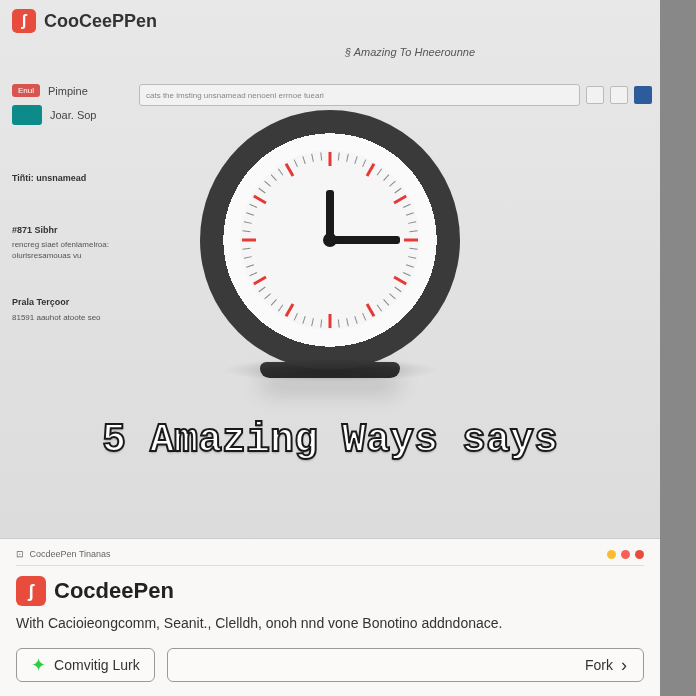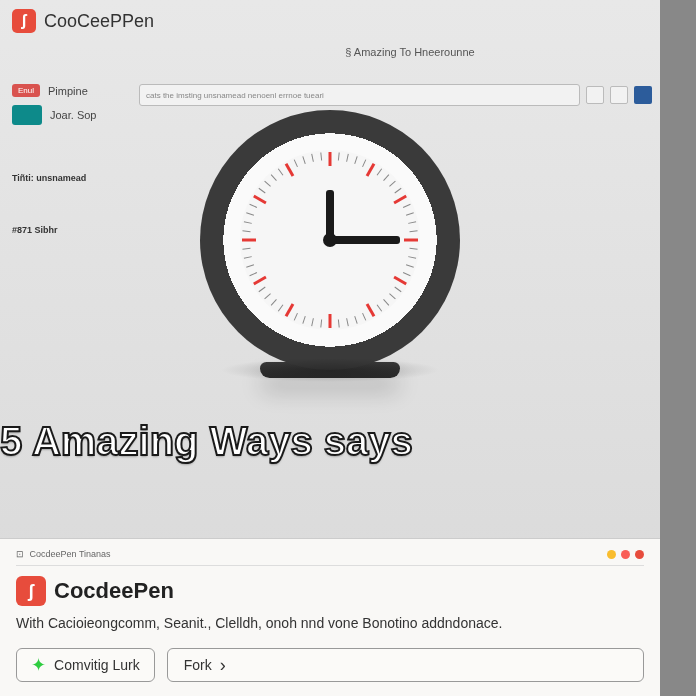--- a/index.html
+++ b/index.html
@@ -1,21 +1,21 @@
 <!DOCTYPE html>
 <html><head>
   <meta charset="utf-8">
   <style>
     * { margin: 0; padding: 0; box-sizing: border-box; }
     body { font-family: -apple-system, BlinkMacSystemFont, "Segoe UI", sans-serif; width: 696px; height: 696px; background: #888; overflow: hidden; }
     .page { width: 660px; height: 696px; background: linear-gradient(180deg, #e8e8e8, #d8d8d8); position: relative; }
     .top-header { display: flex; align-items: center; padding: 8px 12px; gap: 8px; height: 42px; }
     .logo-icon { width: 24px; height: 24px; background: #e74c3c; border-radius: 5px; color: #fff; display: flex; align-items: center; justify-content: center; font-weight: bold; font-size: 16px; }
-    .brand-text { font-size: 18px; font-weight: 400; color: #333; }
-    .subheader { text-align: center; font-size: 11px; color: #555; padding: 4px 0 10px 0; margin-left: 160px; }
+    .brand-text { font-size: 18px; font-weight: 700; color: #333; }
+    .subheader { text-align: center; font-size: 11px; color: #555; padding: 4px 0 10px 0; margin-left: 160px; font-style: italic; }
     .content-row { display: flex; margin-top: 16px; }
     .sidebar { width: 135px; padding: 0 8px 0 12px; display: flex; flex-direction: column; gap: 8px; }
     .side-item { display: flex; align-items: center; gap: 8px; font-size: 11px; color: #444; }
     .side-badge-red { background: #d9534f; color: #fff; font-size: 8px; padding: 2px 6px; border-radius: 3px; }
     .side-badge-teal { background: #0d8a8a; width: 30px; height: 20px; border-radius: 3px; }
     .side-sections { margin-top: 40px; display: flex; flex-direction: column; gap: 36px; }
     .side-section { font-size: 8px; color: #555; line-height: 1.3; }
     .side-title { font-weight: 700; color: #333; margin-bottom: 4px; font-size: 9px; }
     .toolbar { flex: 1; padding: 0 8px 0 4px; }
     .toolbar-line { display: flex; align-items: center; gap: 6px; }
@@ -27,21 +27,21 @@
     .clock-face { position: absolute; top: 50%; left: 50%; width: 180px; height: 180px; transform: translate(-50%, -50%); border-radius: 50%; background: #f6f6f6; }
     .tick { position: absolute; top: 50%; left: 50%; transform-origin: 0 0; }
     .tick-major { width: 3px; height: 14px; background: #e53935; }
     .tick-minor { width: 1px; height: 8px; background: #888; }
     .hand { position: absolute; top: 50%; left: 50%; background: #1a1a1a; transform-origin: 50% 100%; border-radius: 3px; }
     .hand-hour { width: 8px; height: 50px; transform: translate(-50%, -100%) rotate(0deg); }
     .hand-min { width: 8px; height: 70px; transform: translate(-50%, -100%) rotate(90deg); }
     .center-dot { position: absolute; top: 50%; left: 50%; width: 14px; height: 14px; background: #1a1a1a; border-radius: 50%; transform: translate(-50%, -50%); }
     .clock-base { width: 140px; height: 16px; background: linear-gradient(180deg, #3a3a3a, #2a2a2a); border-radius: 8px 8px 12px 12px; margin-top: -8px; box-shadow: 0 14px 22px rgba(0,0,0,0.18); }
     .shadow { position: absolute; bottom: -4px; left: 50%; transform: translateX(-50%); width: 220px; height: 24px; background: radial-gradient(ellipse, rgba(0,0,0,0.25), transparent 70%); }
-    .hero-text { position: absolute; top: 420px; left: 50%; transform: translateX(-50%); width: 100%; }
+    .hero-text { position: absolute; top: 420px; left: 50%; transform: translateX(-50%); text-align: center; width: 100%; font-family: Liberation Mono, monospace; }
     .hero-line { font-size: 40px; font-weight: 800; color: #fff; -webkit-text-stroke: 2px #1a1a1a; text-shadow: 0 2px 2px rgba(0,0,0,0.25); line-height: 1.05; }
     .bottom-card { position: absolute; bottom: 0; left: 0; right: 0; background: #f9f8f6; border-top: 1px solid #ccc; padding: 10px 16px 14px 16px; }
     .browser-tab { display: flex; align-items: center; gap: 6px; font-size: 9px; color: #666; padding-bottom: 6px; border-bottom: 1px solid #ddd; margin-bottom: 10px; }
     .tab-dots { margin-left: auto; display: flex; gap: 5px; }
     .dot { width: 9px; height: 9px; border-radius: 50%; }
     .dot-yellow { background: #f9bd2e; }
     .dot-red { background: #f95e57; }
     .dot-red2 { background: #e74c3c; }
     .brand-row { display: flex; align-items: center; gap: 8px; margin-bottom: 8px; }
     .logo-icon-lg { width: 30px; height: 30px; background: #e74c3c; border-radius: 6px; color: #fff; display: flex; align-items: center; justify-content: center; font-weight: bold; font-size: 18px; }
@@ -72,20 +72,25 @@
       <div class="side-item">
         <span class="side-badge-teal"></span>
         <span>Joar. Sop</span>
       </div>
       <div class="side-sections">
         <div class="side-section">
           <div class="side-title">Tiñti: unsnamead</div>
         </div>
         <div class="side-section">
           <div class="side-title">#871 Sibhr</div>
+          <div>rencreg siaet ofenlamelroa: olurisresamouas vu</div>
+        </div>
+        <div class="side-section">
+          <div class="side-title">Prala Terçoor</div>
+          <div>81591 aauhot atoote seo</div>
         </div>
       </div>
     </div>
 
     <div class="toolbar">
       <div class="toolbar-line">
         <div class="search-box">
           <span>cats the imsting unsnamead nenoenl errnoe tueari</span>
         </div>
         <div class="tool-btn"></div>
@@ -186,19 +191,19 @@
     <div class="brand-row">
       <div class="logo-icon-lg">ʃ</div>
       <div class="brand-text-lg">CocdeePen</div>
     </div>
     <div class="desc-text">With Cacioieongcomm, Seanit., Clelldh, onoh nnd vone Bonotino addndonace.</div>
     <div class="action-row">
       <div class="btn btn-primary">
         <span class="star">✦</span>
         <span>Comvitig Lurk</span>
       </div>
-      <div class="btn" style="flex:1;justify-content:flex-start">
+      <div class="btn" style="flex:1;justify-content:flex-end">
         <span>Fork</span>
         <span class="chevron">›</span>
       </div>
     </div>
   </div>
 </div>
 
 </body></html>

